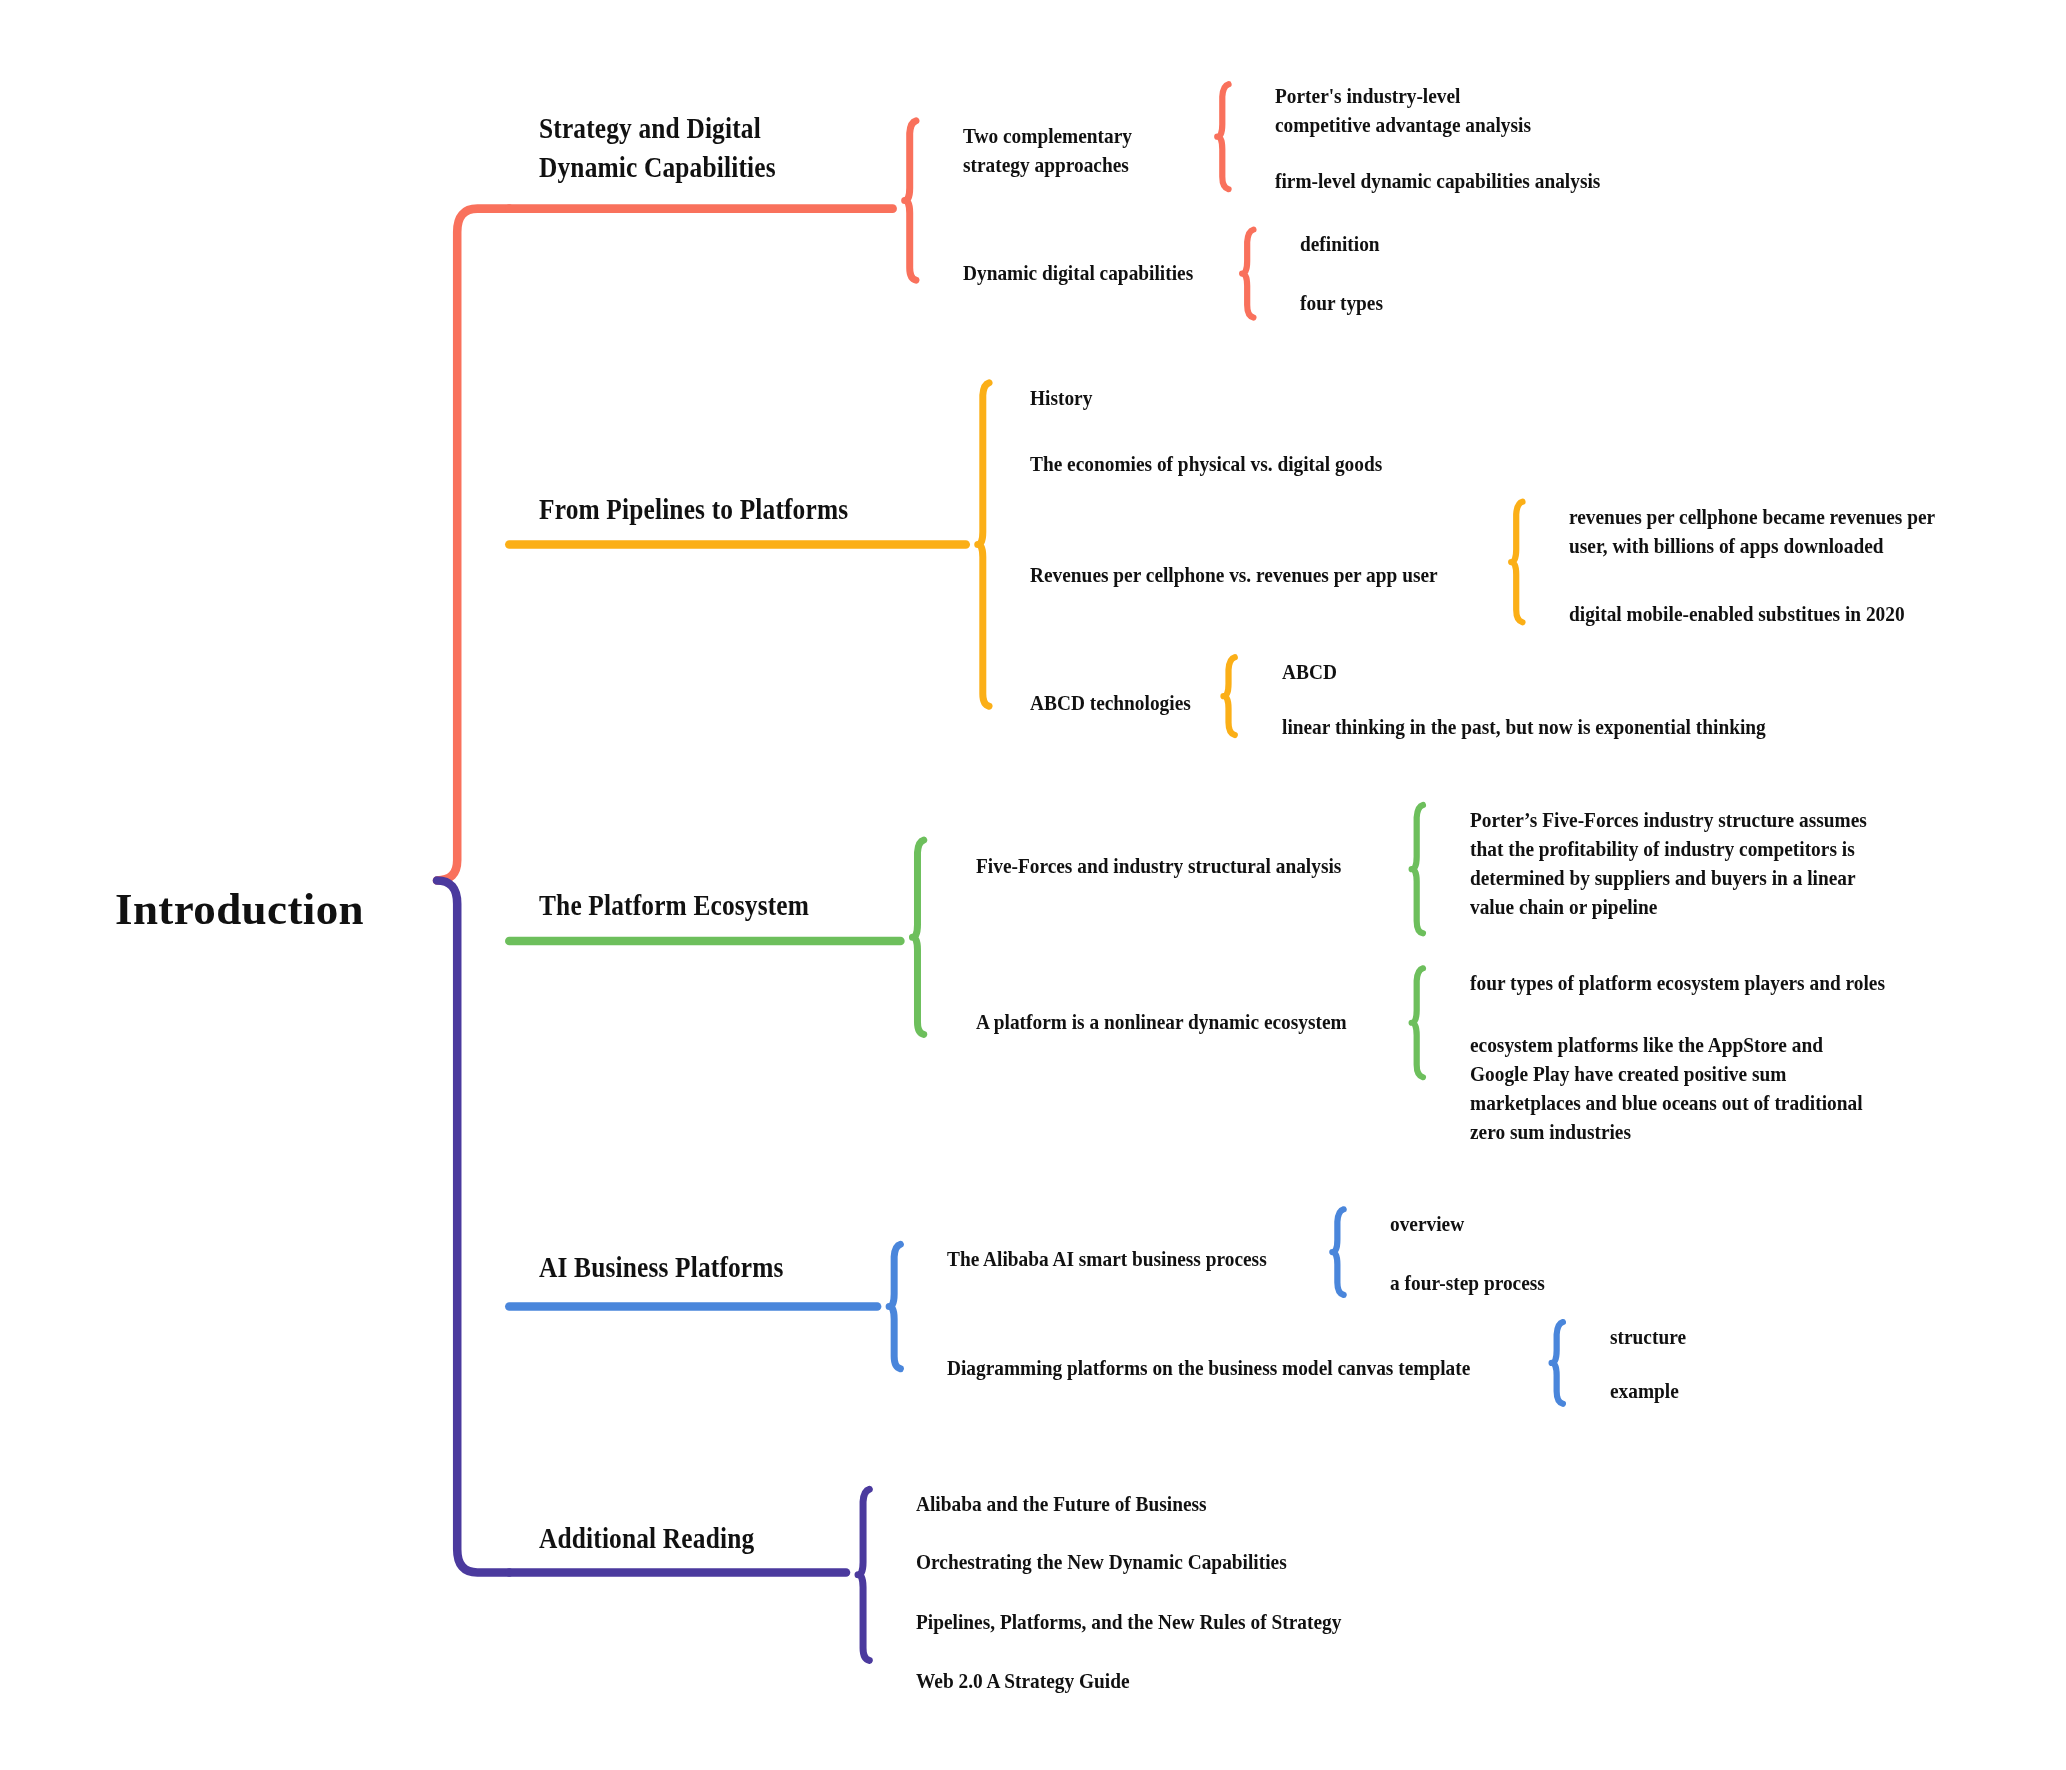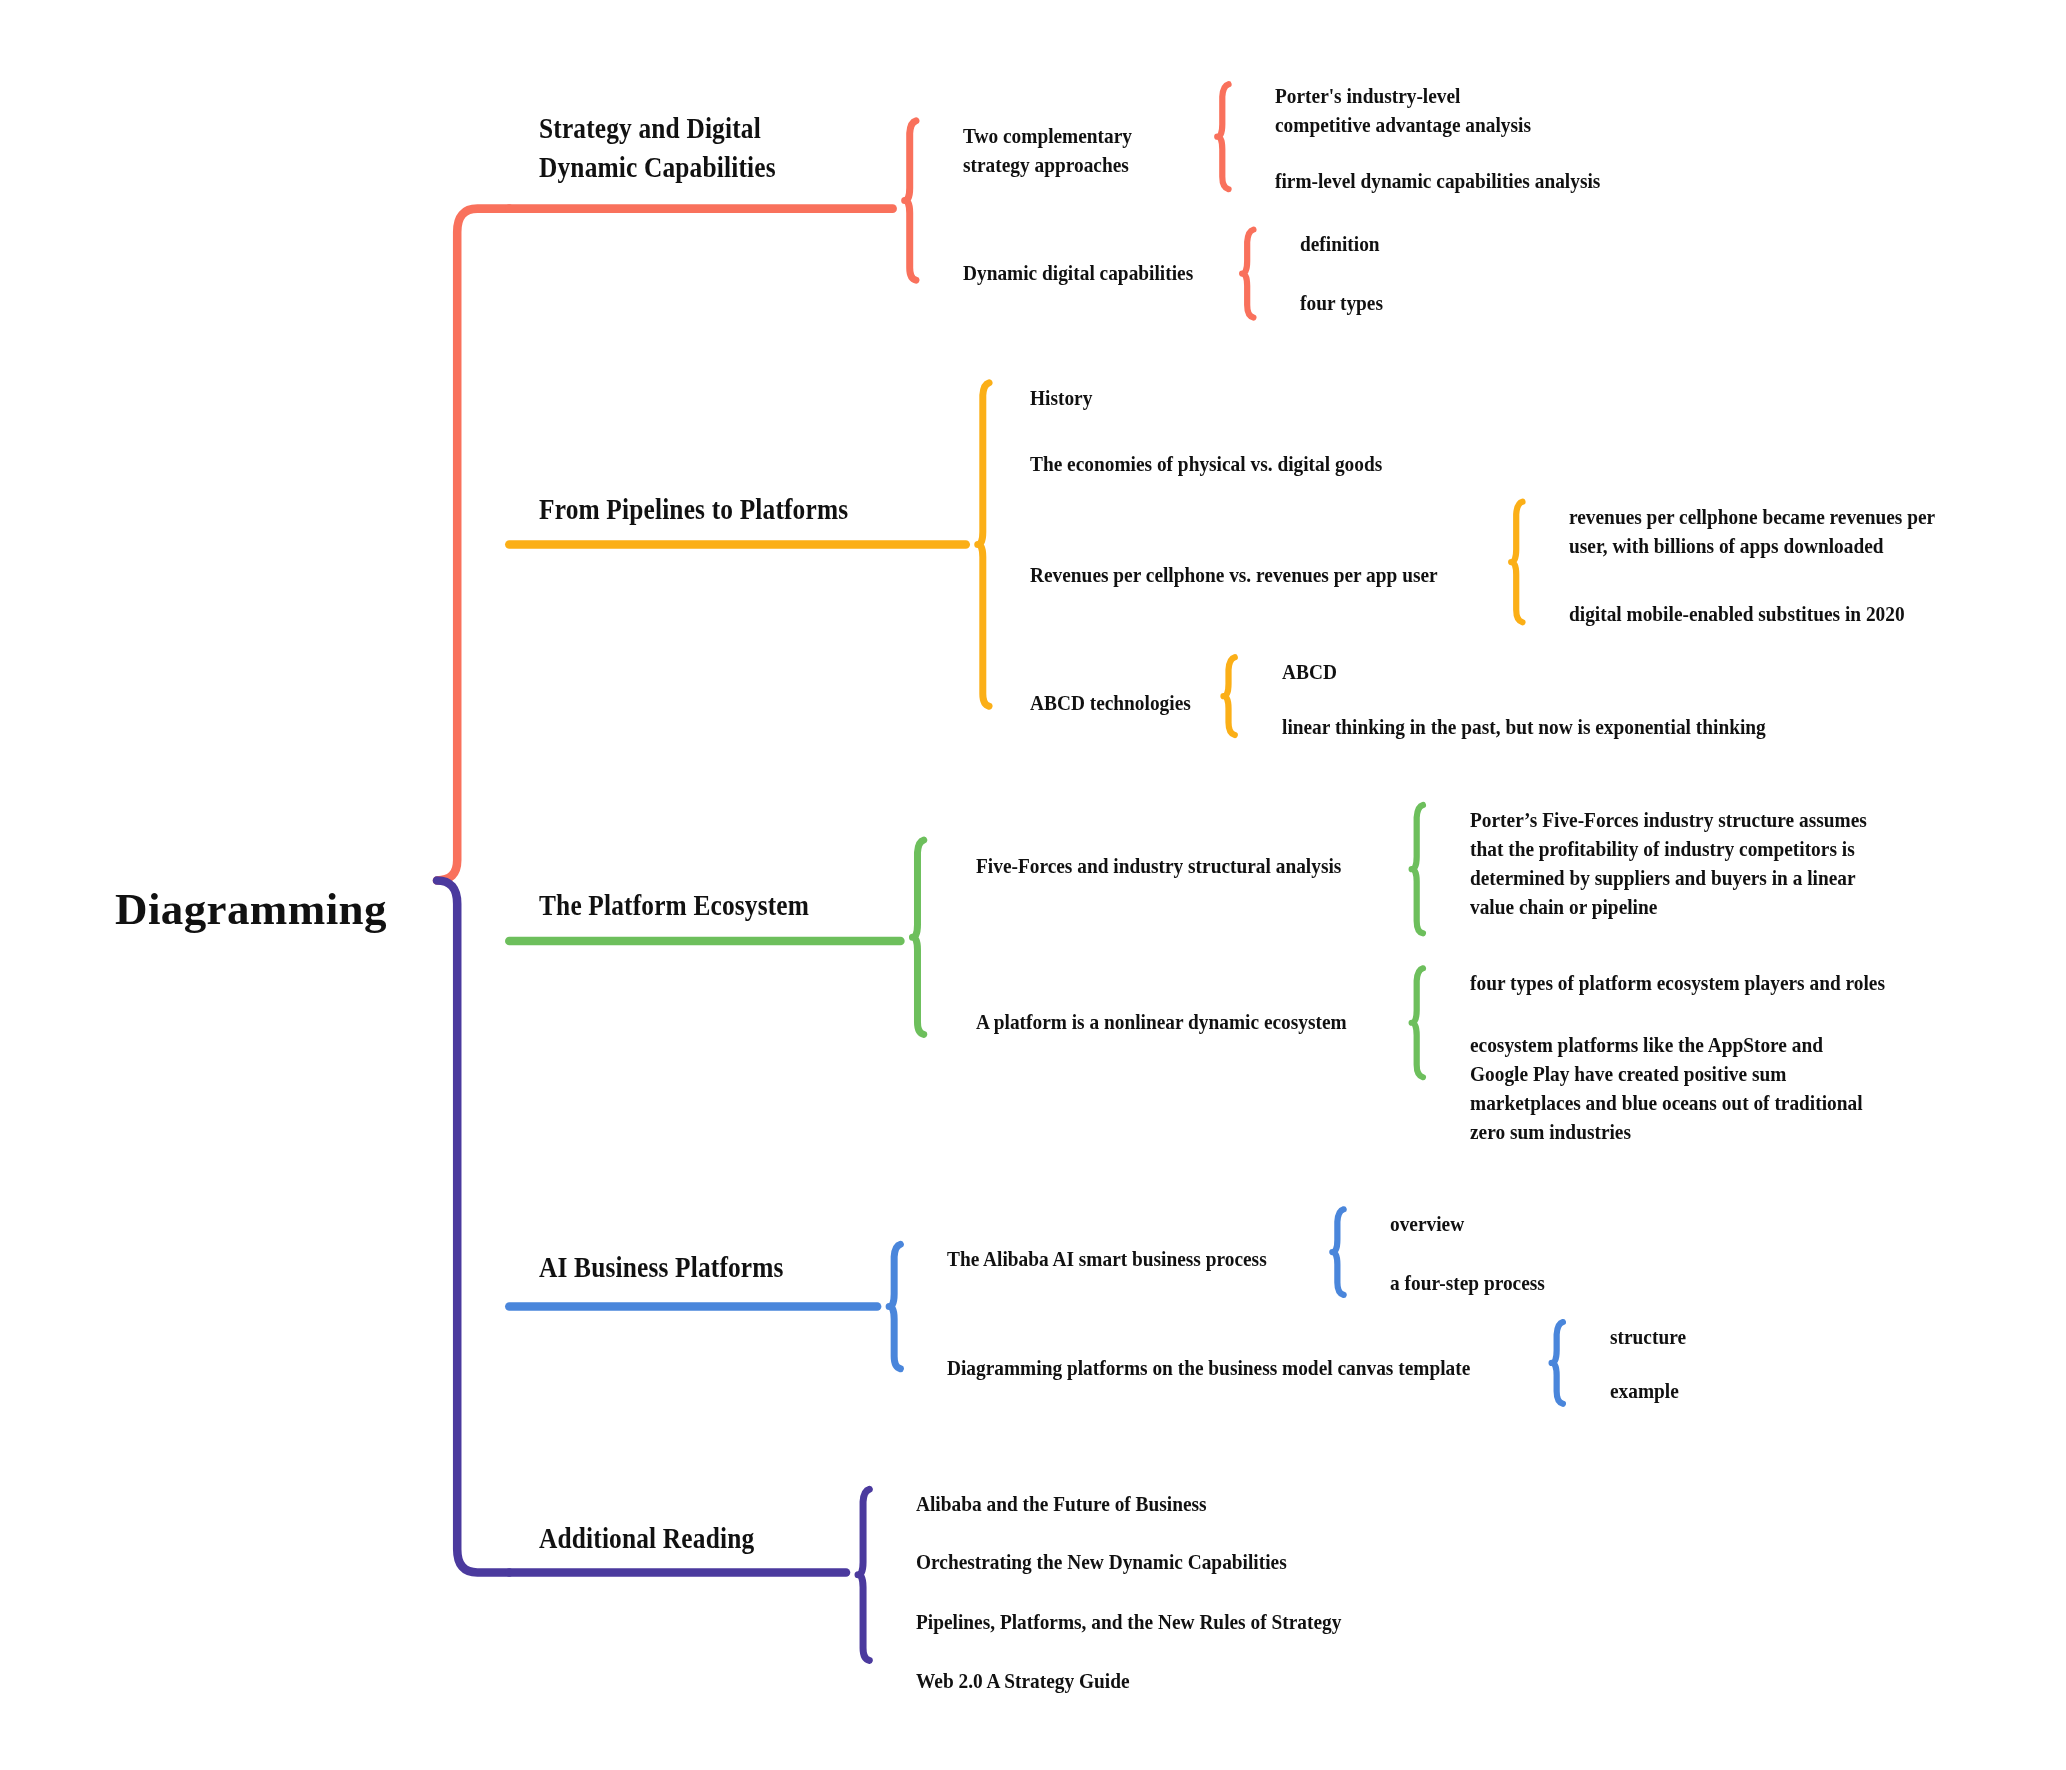--- a/index.html
+++ b/index.html
@@ -82,21 +82,21 @@
       <path d="M 1830 1245 q -7.15 2 -8.06 16 L 1821.94 1299 q 0 16 -6.5 16 q 6.5 0 6.5 16 L 1821.94 1369 q 0 14 8.06 16" stroke="#6DBF5C" stroke-width="8" fill="none" stroke-linecap="round" stroke-linejoin="round"></path>
       <path d="M 655 1680 L 1128 1680" stroke="#4A86DB" stroke-width="11" fill="none" stroke-linecap="round" stroke-linejoin="round"></path>
       <path d="M 588 1680 L 655 1680" stroke="#4A86DB" stroke-width="0" fill="none" stroke-linecap="round" stroke-linejoin="round"></path>
       <path d="M 1158 1600 q -7.15 2 -8.06 16 L 1149.94 1664 q 0 16 -6.5 16 q 6.5 0 6.5 16 L 1149.94 1744 q 0 14 8.06 16" stroke="#4A86DB" stroke-width="9" fill="none" stroke-linecap="round" stroke-linejoin="round"></path>
       <path d="M 1728 1555 q -7.15 2 -8.06 16 L 1719.94 1594 q 0 16 -6.5 16 q 6.5 0 6.5 16 L 1719.94 1649 q 0 14 8.06 16" stroke="#4A86DB" stroke-width="8" fill="none" stroke-linecap="round" stroke-linejoin="round"></path>
       <path d="M 2010 1700 q -7.15 2 -8.06 16 L 2001.94 1736.5 q 0 16 -6.5 16 q 6.5 0 6.5 16 L 2001.94 1789 q 0 14 8.06 16" stroke="#4A86DB" stroke-width="8" fill="none" stroke-linecap="round" stroke-linejoin="round"></path>
       <path d="M 655 2022 L 1088 2022" stroke="#4B3A9E" stroke-width="11" fill="none" stroke-linecap="round" stroke-linejoin="round"></path>
       <path d="M 1118 1915 q -7.15 2 -8.06 16 L 1109.94 2009 q 0 16 -6.5 16 q 6.5 0 6.5 16 L 1109.94 2119 q 0 14 8.06 16" stroke="#4B3A9E" stroke-width="9" fill="none" stroke-linecap="round" stroke-linejoin="round"></path>
     </svg>
   <div id="nodes">
-      <div class="node root-node" style="left: 115px; top: 880px;">Diagramming</div>
+      <div class="node root-node" style="left: 115px; top: 880px;">Introduction</div>
       <div class="node branch-node" style="left: 539px; top: 109px;">Strategy and Digital
 Dynamic Capabilities</div>
       <div class="node lvl2-node" style="left: 963px; top: 121px;">Two complementary
 strategy approaches</div>
       <div class="node lvl3-node" style="left: 1275px; top: 81px;">Porter's industry-level
 competitive advantage analysis</div>
       <div class="node lvl3-node" style="left: 1275px; top: 166px;">firm-level dynamic capabilities analysis</div>
       <div class="node lvl2-node" style="left: 963px; top: 258px;">Dynamic digital capabilities</div>
       <div class="node lvl3-node" style="left: 1300px; top: 229px;">definition</div>
       <div class="node lvl3-node" style="left: 1300px; top: 288px;">four types</div>

